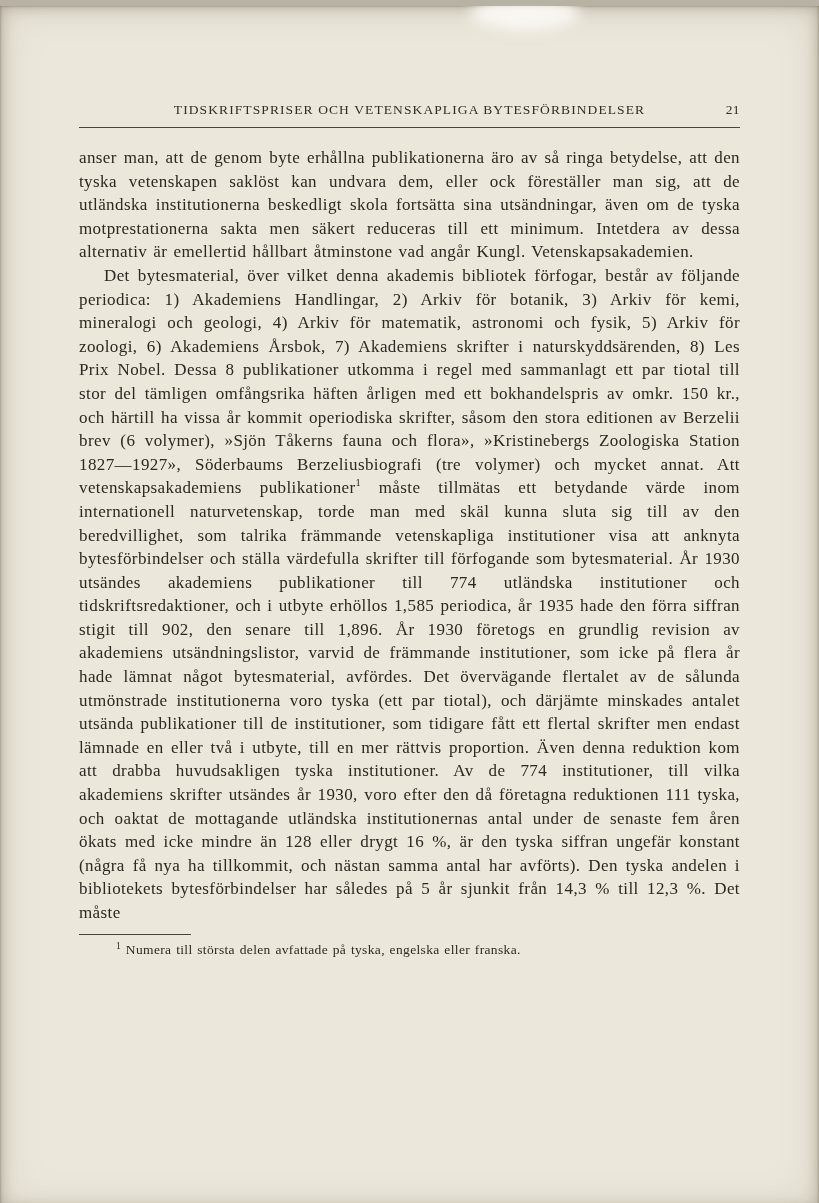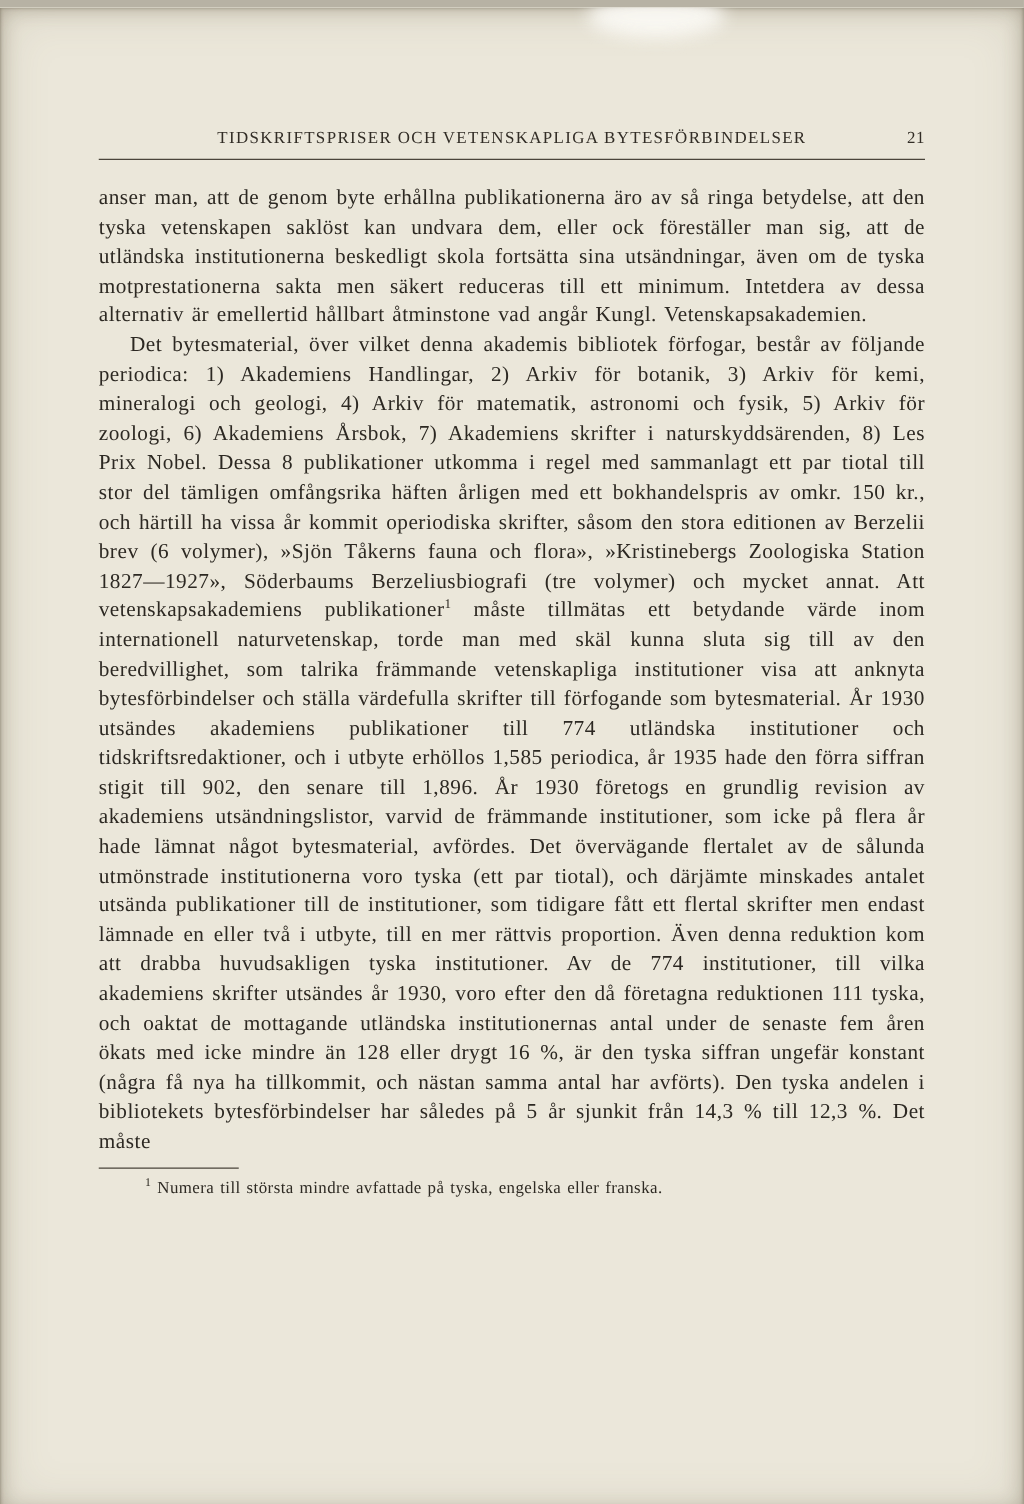--- a/index.html
+++ b/index.html
@@ -121,17 +121,17 @@
 
     <div class="body-text">
 
       <p class="para" lang="sv">anser man, att de genom byte erhållna publikationerna äro av så ringa betydelse, att den tyska vetenskapen saklöst kan undvara dem, eller ock föreställer man sig, att de utländska institutionerna beskedligt skola fortsätta sina utsändningar, även om de tyska motprestationerna sakta men säkert reduceras till ett minimum.  Intetdera av dessa alternativ är emellertid hållbart åtminstone vad angår Kungl. Vetenskapsakademien.</p>
 
       <p class="para indent" lang="sv"><span>Det bytesmaterial, över vilket denna akademis bibliotek förfogar, består av följande periodica: 1) Akademiens Handlingar, 2) Arkiv för botanik, 3) Arkiv för kemi, mineralogi och geologi, 4) Arkiv för matematik, astronomi och fysik, 5) Arkiv för zoologi, 6) Akademiens Årsbok, 7) Akademiens skrifter i naturskyddsärenden, 8) Les Prix Nobel.  Dessa 8 publikationer utkomma i regel med sammanlagt ett par tiotal till stor del tämligen omfångsrika häften årligen med ett bokhandelspris av omkr. 150 kr., och härtill ha vissa år kommit operiodiska skrifter, såsom den stora editionen av Berzelii brev (6 volymer), »Sjön Tåkerns fauna och flora», »Kristinebergs Zoologiska Station 1827—1927», Söderbaums Berzeliusbiografi (tre volymer) och mycket annat.  Att vetenskapsakademiens publikationer</span><sup class="note-ref">1</sup><span> måste tillmätas ett betydande värde inom internationell naturvetenskap, torde man med skäl kunna sluta sig till av den beredvillighet, som talrika främmande vetenskapliga institutioner visa att anknyta bytesförbindelser och ställa värdefulla skrifter till förfogande som bytesmaterial.  År 1930 utsändes akademiens publikationer till 774 utländska institutioner och tidskriftsredaktioner, och i utbyte erhöllos 1,585 periodica, år 1935 hade den förra siffran stigit till 902, den senare till 1,896.  År 1930 företogs en grundlig revision av akademiens utsändningslistor, varvid de främmande institutioner, som icke på flera år hade lämnat något bytesmaterial, avfördes.  Det övervägande flertalet av de sålunda utmönstrade institutionerna voro tyska (ett par tiotal), och därjämte minskades antalet utsända publikationer till de institutioner, som tidigare fått ett flertal skrifter men endast lämnade en eller två i utbyte, till en mer rättvis proportion.  Även denna reduktion kom att drabba huvudsakligen tyska institutioner.  Av de 774 institutioner, till vilka akademiens skrifter utsändes år 1930, voro efter den då företagna reduktionen 111 tyska, och oaktat de mottagande utländska institutionernas antal under de senaste fem åren ökats med icke mindre än 128 eller drygt 16 %, är den tyska siffran ungefär konstant (några få nya ha tillkommit, och nästan samma antal har avförts).  Den tyska andelen i bibliotekets bytesförbindelser har således på 5 år sjunkit från 14,3 % till 12,3 %.  Det måste</span></p>
     </div>
 
     <div class="footnote-area">
       <hr class="footnote-rule">
-      <p class="footnote"><sup>1</sup><span> Numera till största mindre avfattade på tyska, engelska eller franska.</span></p>
+      <p class="footnote"><sup>1</sup><span> Numera till största delen avfattade på tyska, engelska eller franska.</span></p>
     </div>
 
   </div>
 </div>
 
 </body></html>

